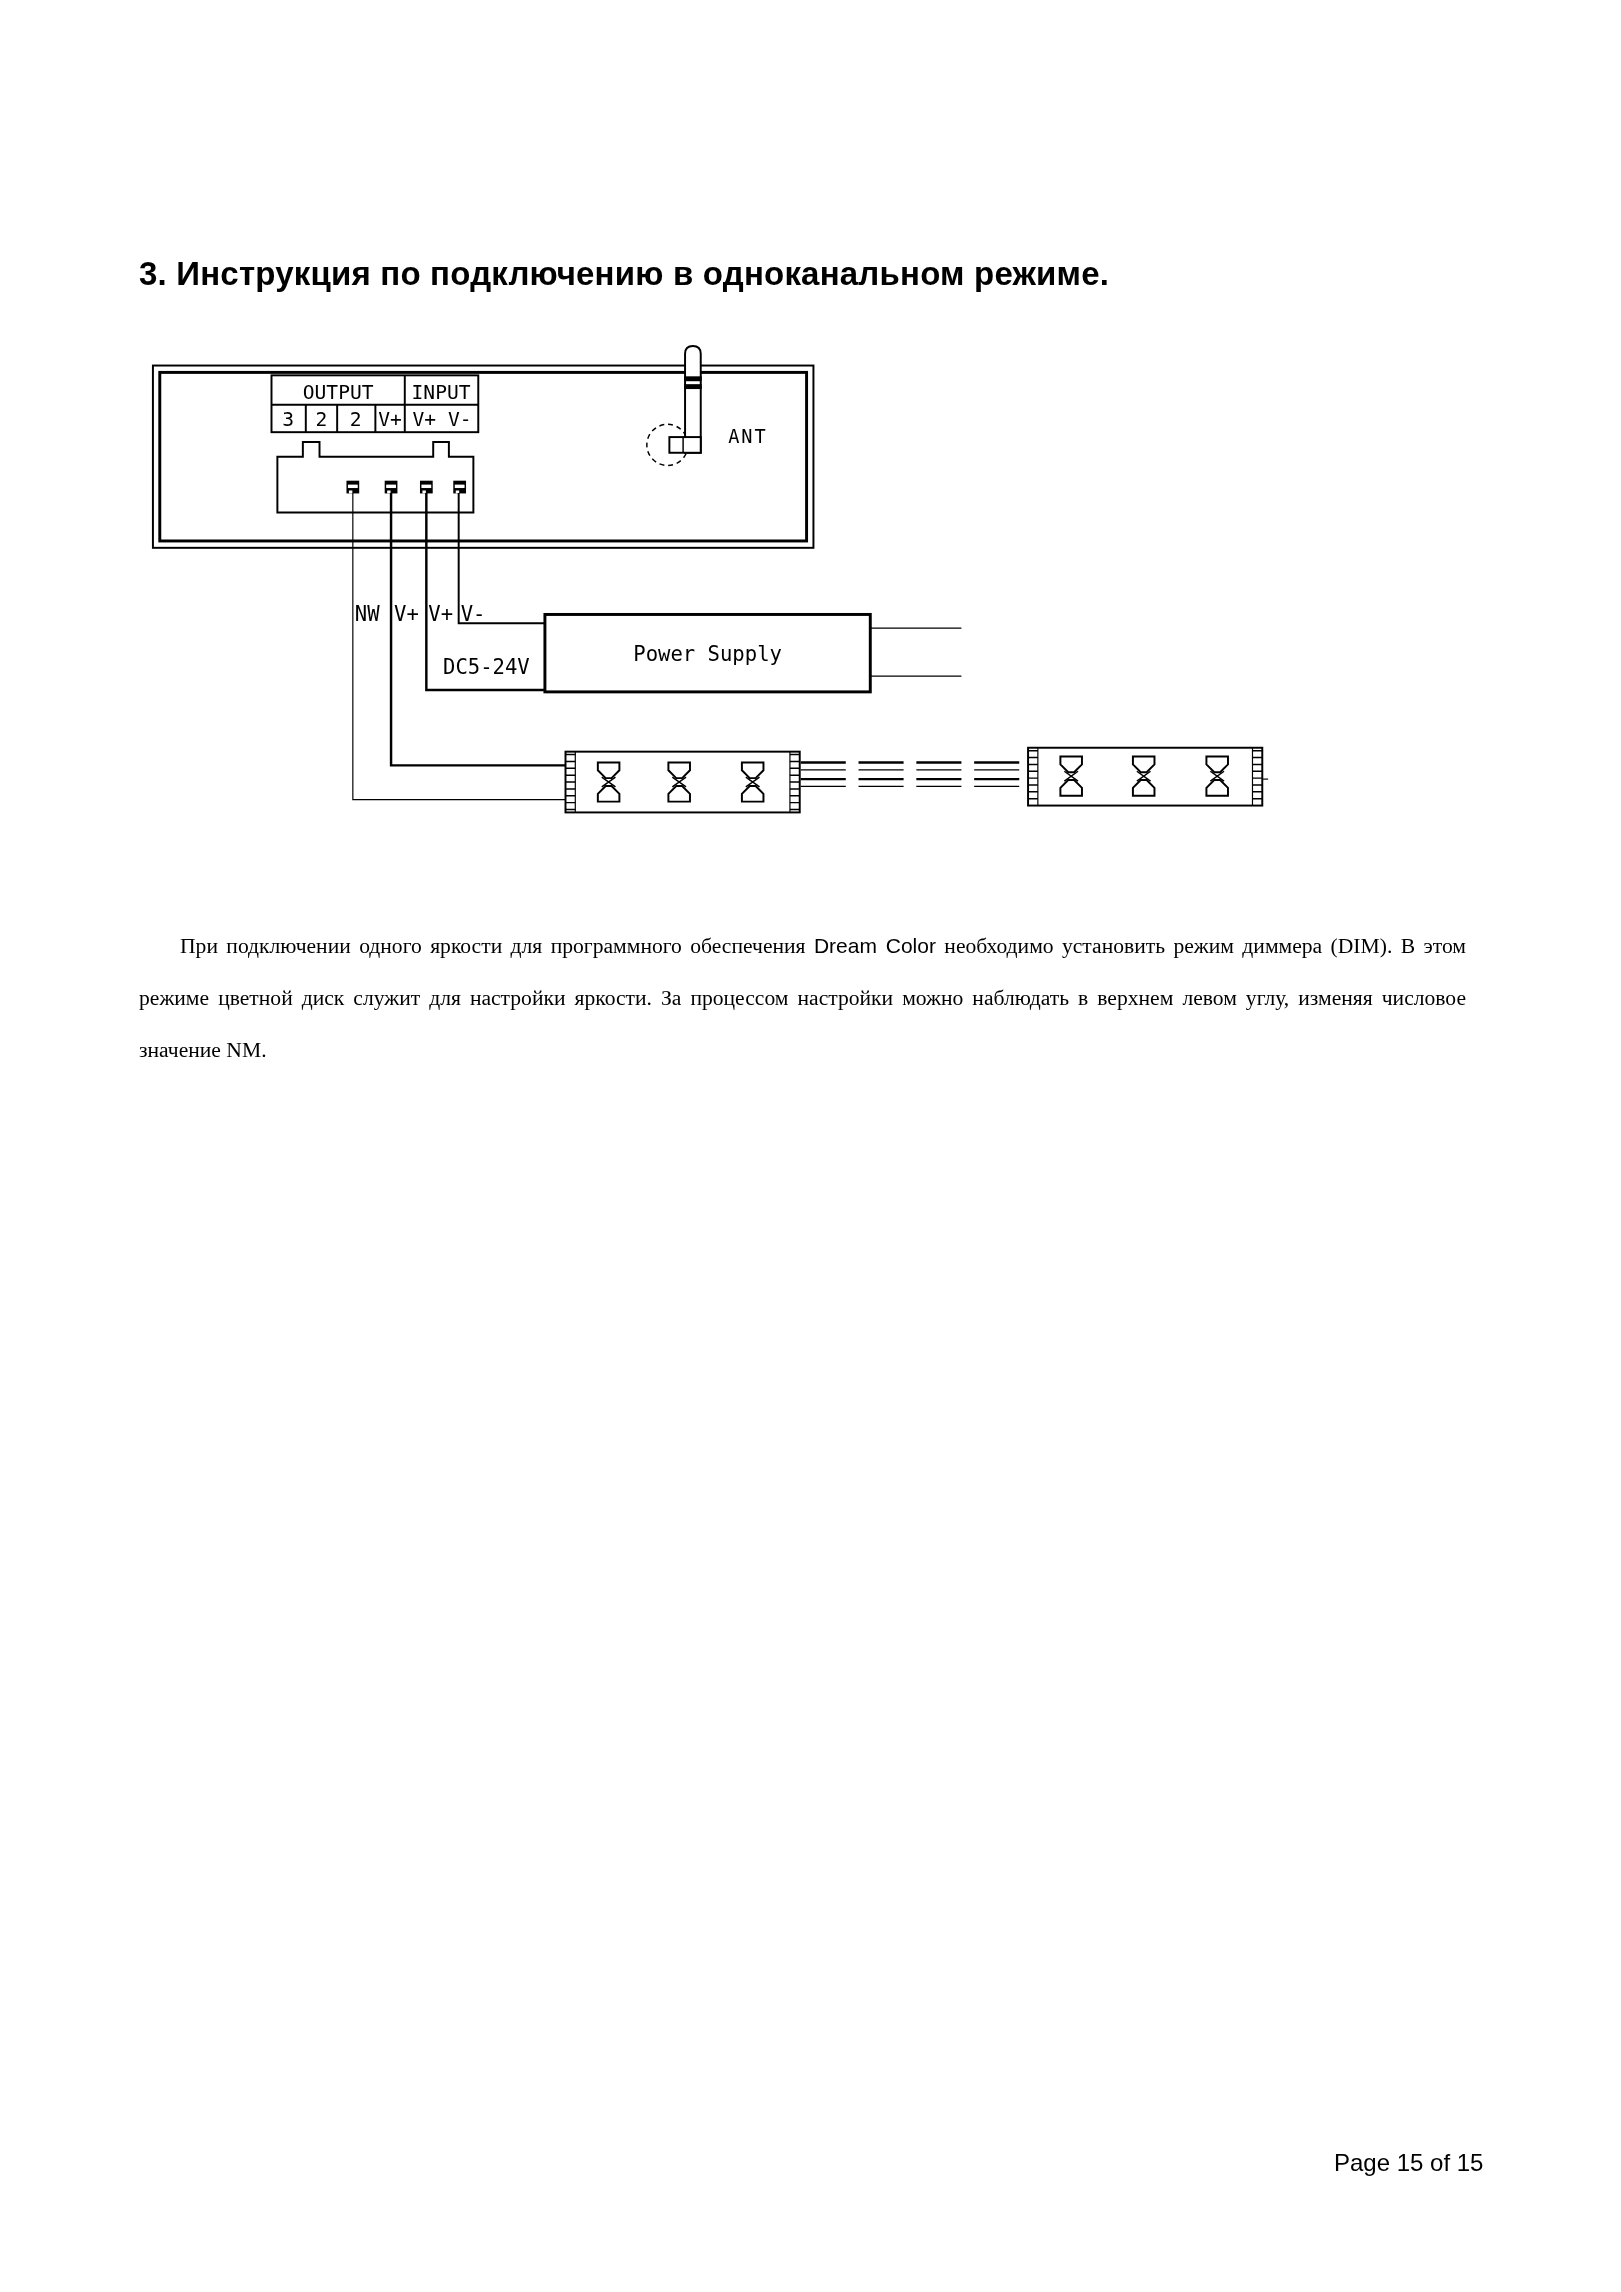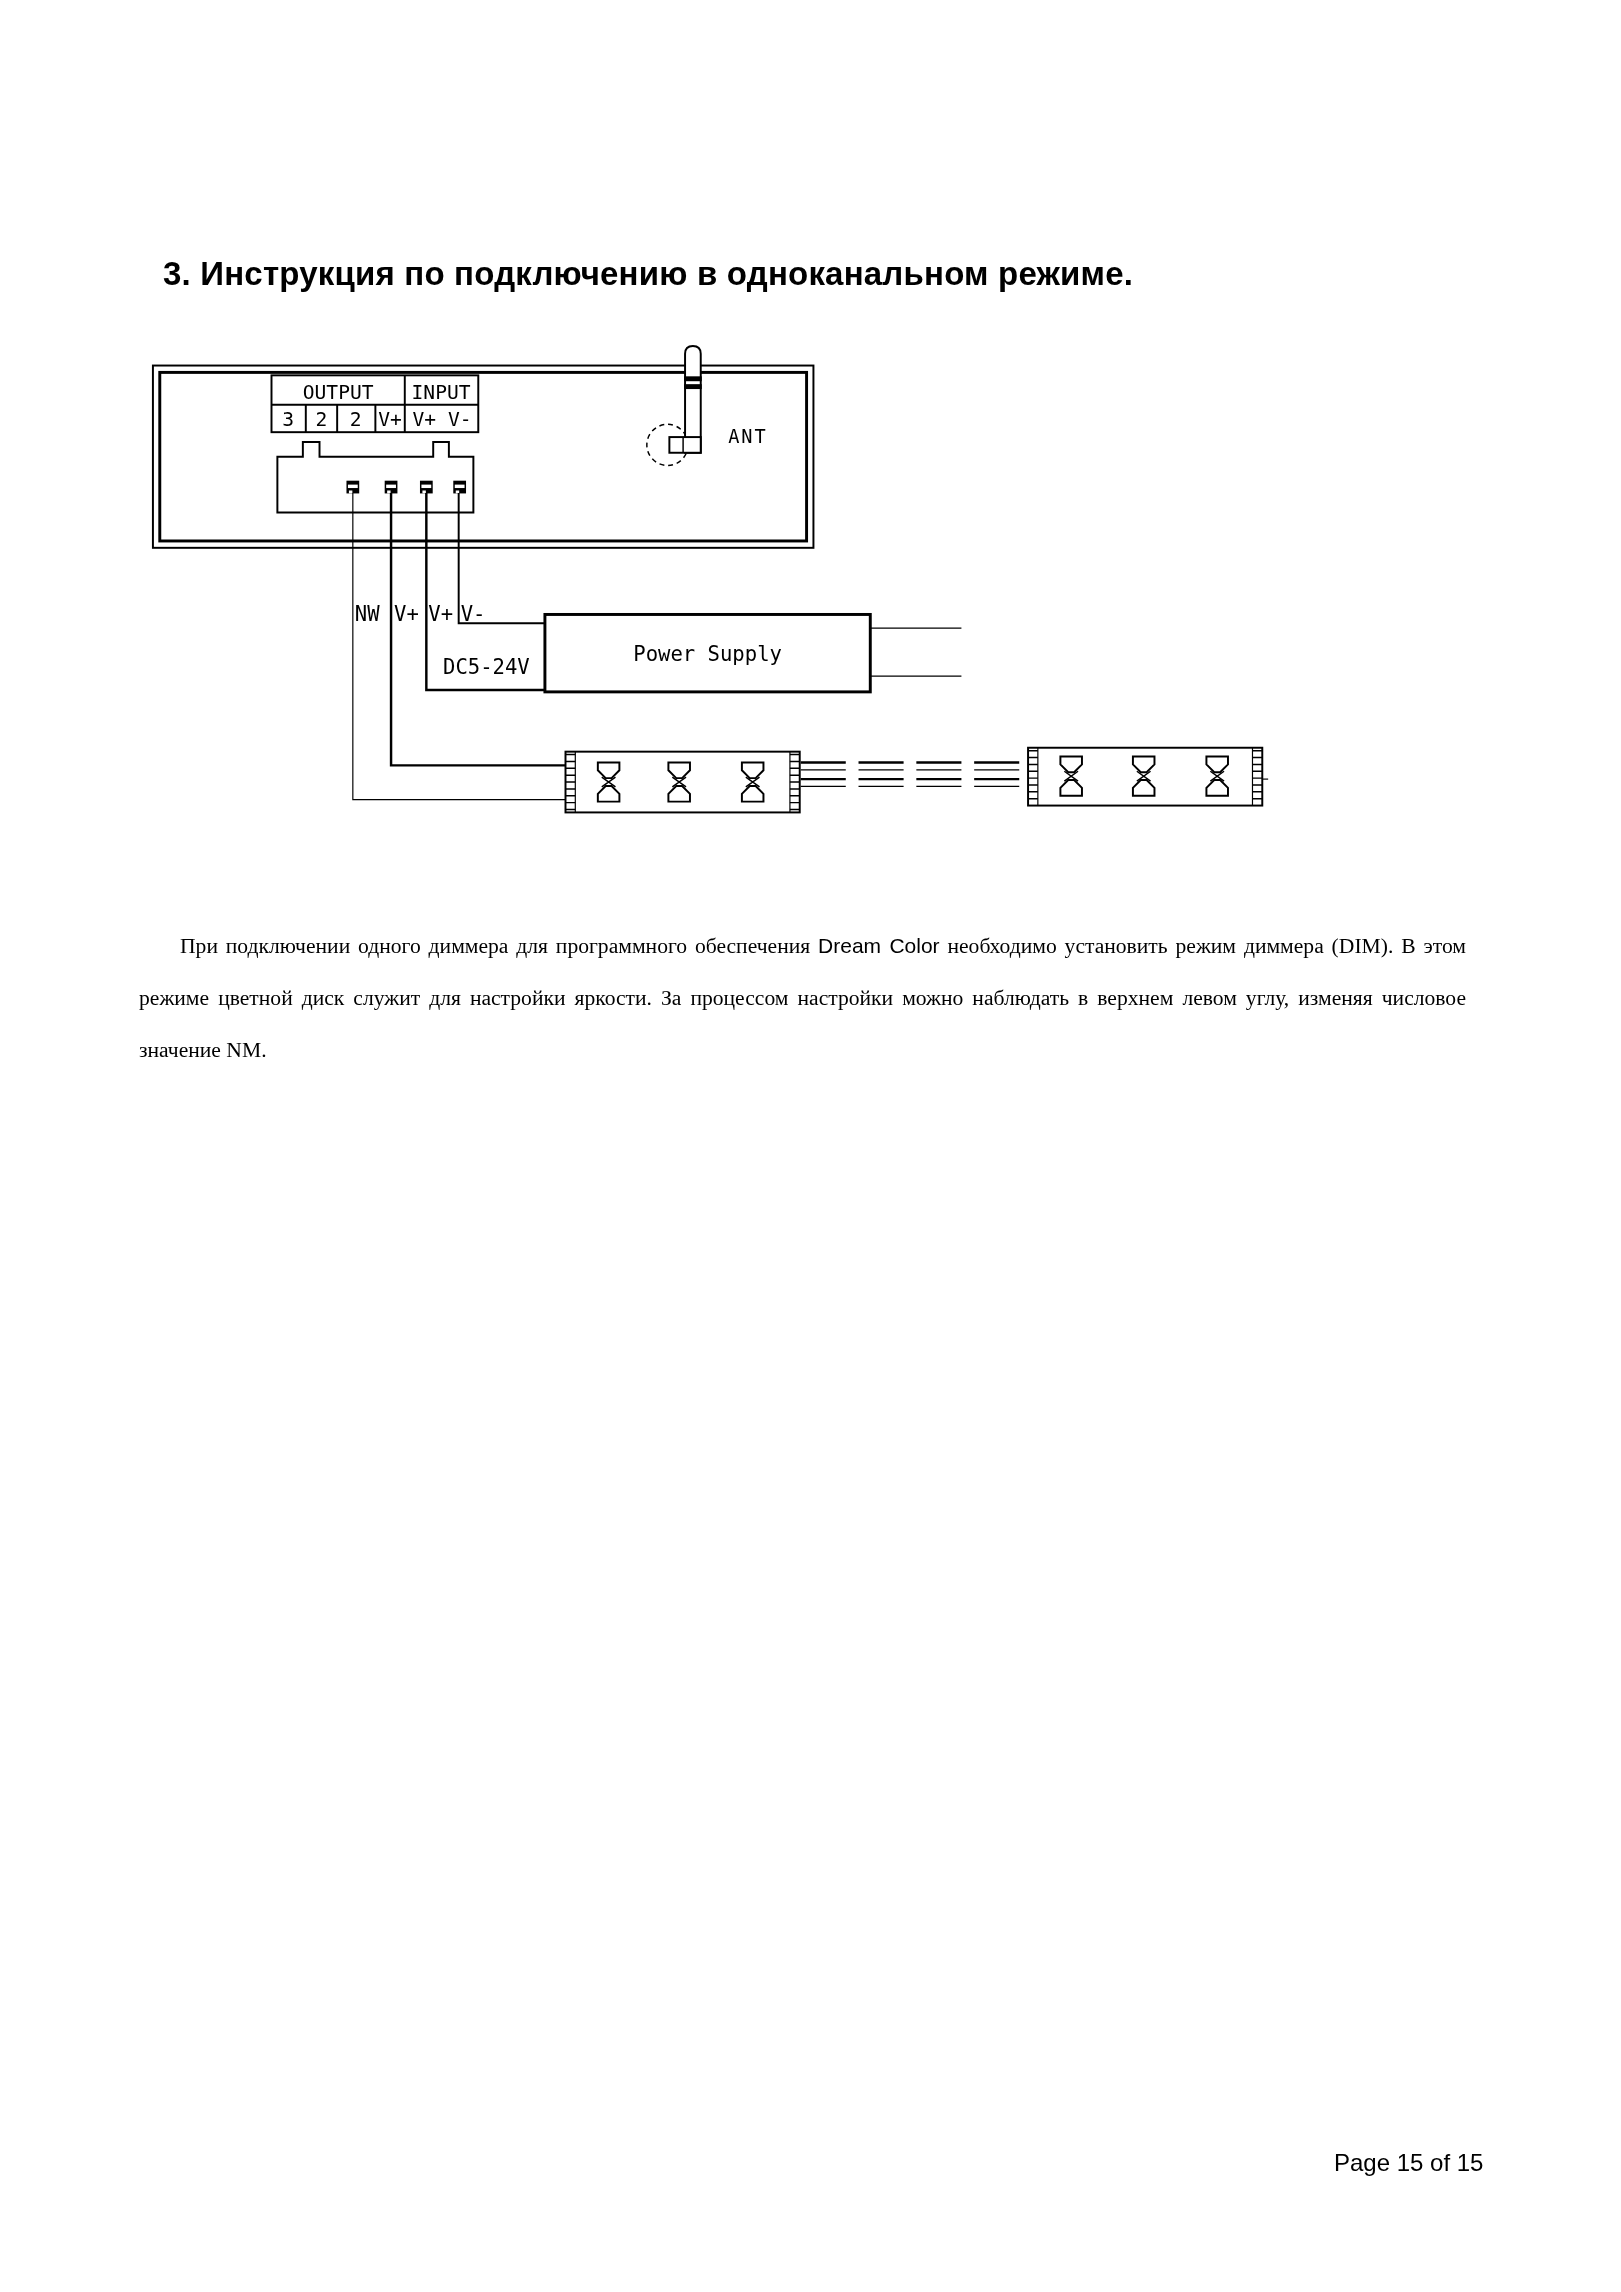--- a/index.html
+++ b/index.html
@@ -6,21 +6,20 @@
   body{
     width:1621px;height:2293px;position:relative;
     background:#ffffff;color:#000;
     font-family:"Liberation Sans",sans-serif;
   }
   .page-title{
     position:absolute;left:139px;top:233px;
     font-family:"Liberation Sans",sans-serif;
     font-size:33px;font-weight:bold;letter-spacing:0.2px;
     white-space:nowrap;
-    margin-left:24px;
   }
   .diagram-svg{position:absolute;left:0;top:0;}
   .svgtext{
     font-family:"DejaVu Sans Mono",monospace;
     fill:#000;
   }
   .t20{font-size:20px;}
   .t21{font-size:21px;}
   .t19{font-size:19px;letter-spacing:2px;}
   .body-paragraph{
@@ -152,16 +151,16 @@
     <line x1="1059" y1="763" x2="1059" y2="822" stroke="#000" stroke-width="1.2"></line>
     <path d="M1278,766 h10 M1278,773 h10 M1278,780 h10 M1278,787 h10 M1278,794 h10 M1278,801 h10 M1278,808 h10 M1278,815 h10" stroke="#000" stroke-width="1.5"></path>
     <line x1="1278" y1="763" x2="1278" y2="822" stroke="#000" stroke-width="1.2"></line>
     <line x1="1288" y1="795" x2="1294" y2="795" stroke="#000" stroke-width="1.2"></line>
     <use href="#led" transform="translate(1093,792)"></use>
     <use href="#led" transform="translate(1167,792)"></use>
     <use href="#led" transform="translate(1242,792)"></use>
   </g>
 </svg>
 
-<p class="body-paragraph"><span>При подключении одного диммера для программного обеспечения </span><span class="brand">Dream Color</span><span> необходимо установить режим диммера (DIM). В этом режиме цветной диск служит для настройки яркости. За процессом настройки можно наблюдать в верхнем левом углу, изменяя числовое значение NM.</span></p>
+<p class="body-paragraph"><span>При подключении одного яркости для программного обеспечения </span><span class="brand">Dream Color</span><span> необходимо установить режим диммера (DIM). В этом режиме цветной диск служит для настройки яркости. За процессом настройки можно наблюдать в верхнем левом углу, изменяя числовое значение NM.</span></p>
 
 <div class="page-footer">Page 15 of 15</div>
 
 
 </body></html>

